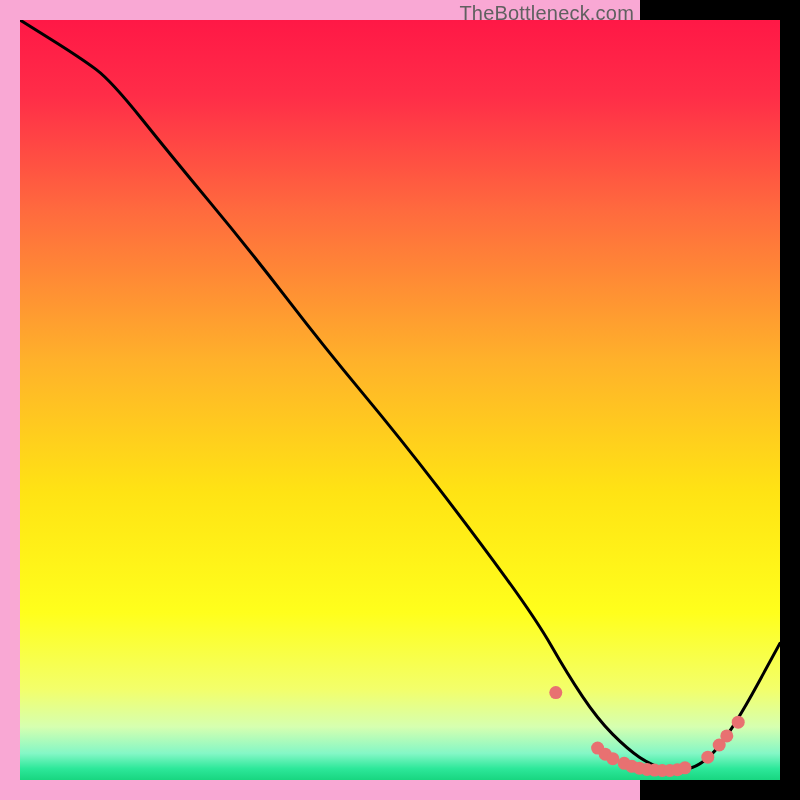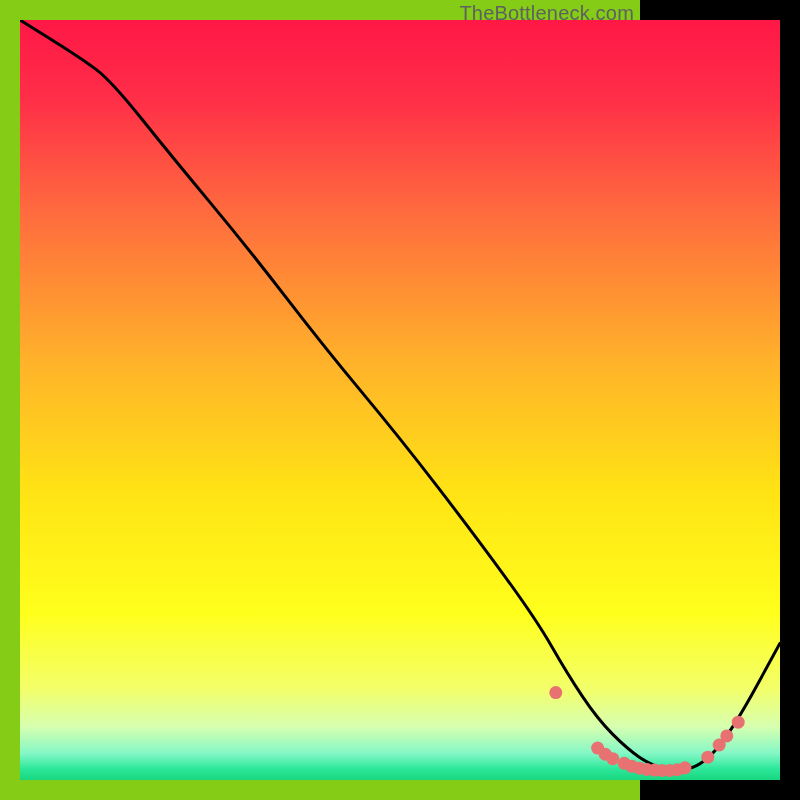--- a/index.html
+++ b/index.html
@@ -1,21 +1,21 @@
 <!DOCTYPE html>
 <html><head>
 <meta charset="utf-8">
 <style>
   * { margin: 0; padding: 0; box-sizing: border-box; }
   html, body { width: 800px; height: 800px; background: #000; overflow: hidden; }
   .stage {
     position: relative;
     width: 640px;
     height: 800px;
-    background: #84cc16;
+    background: #f9a8d4;
   }
   .plot {
     position: absolute;
     left: 20px;
     top: 20px;
     width: 760px;
     height: 760px;
   }
   .attribution {
     position: absolute;

